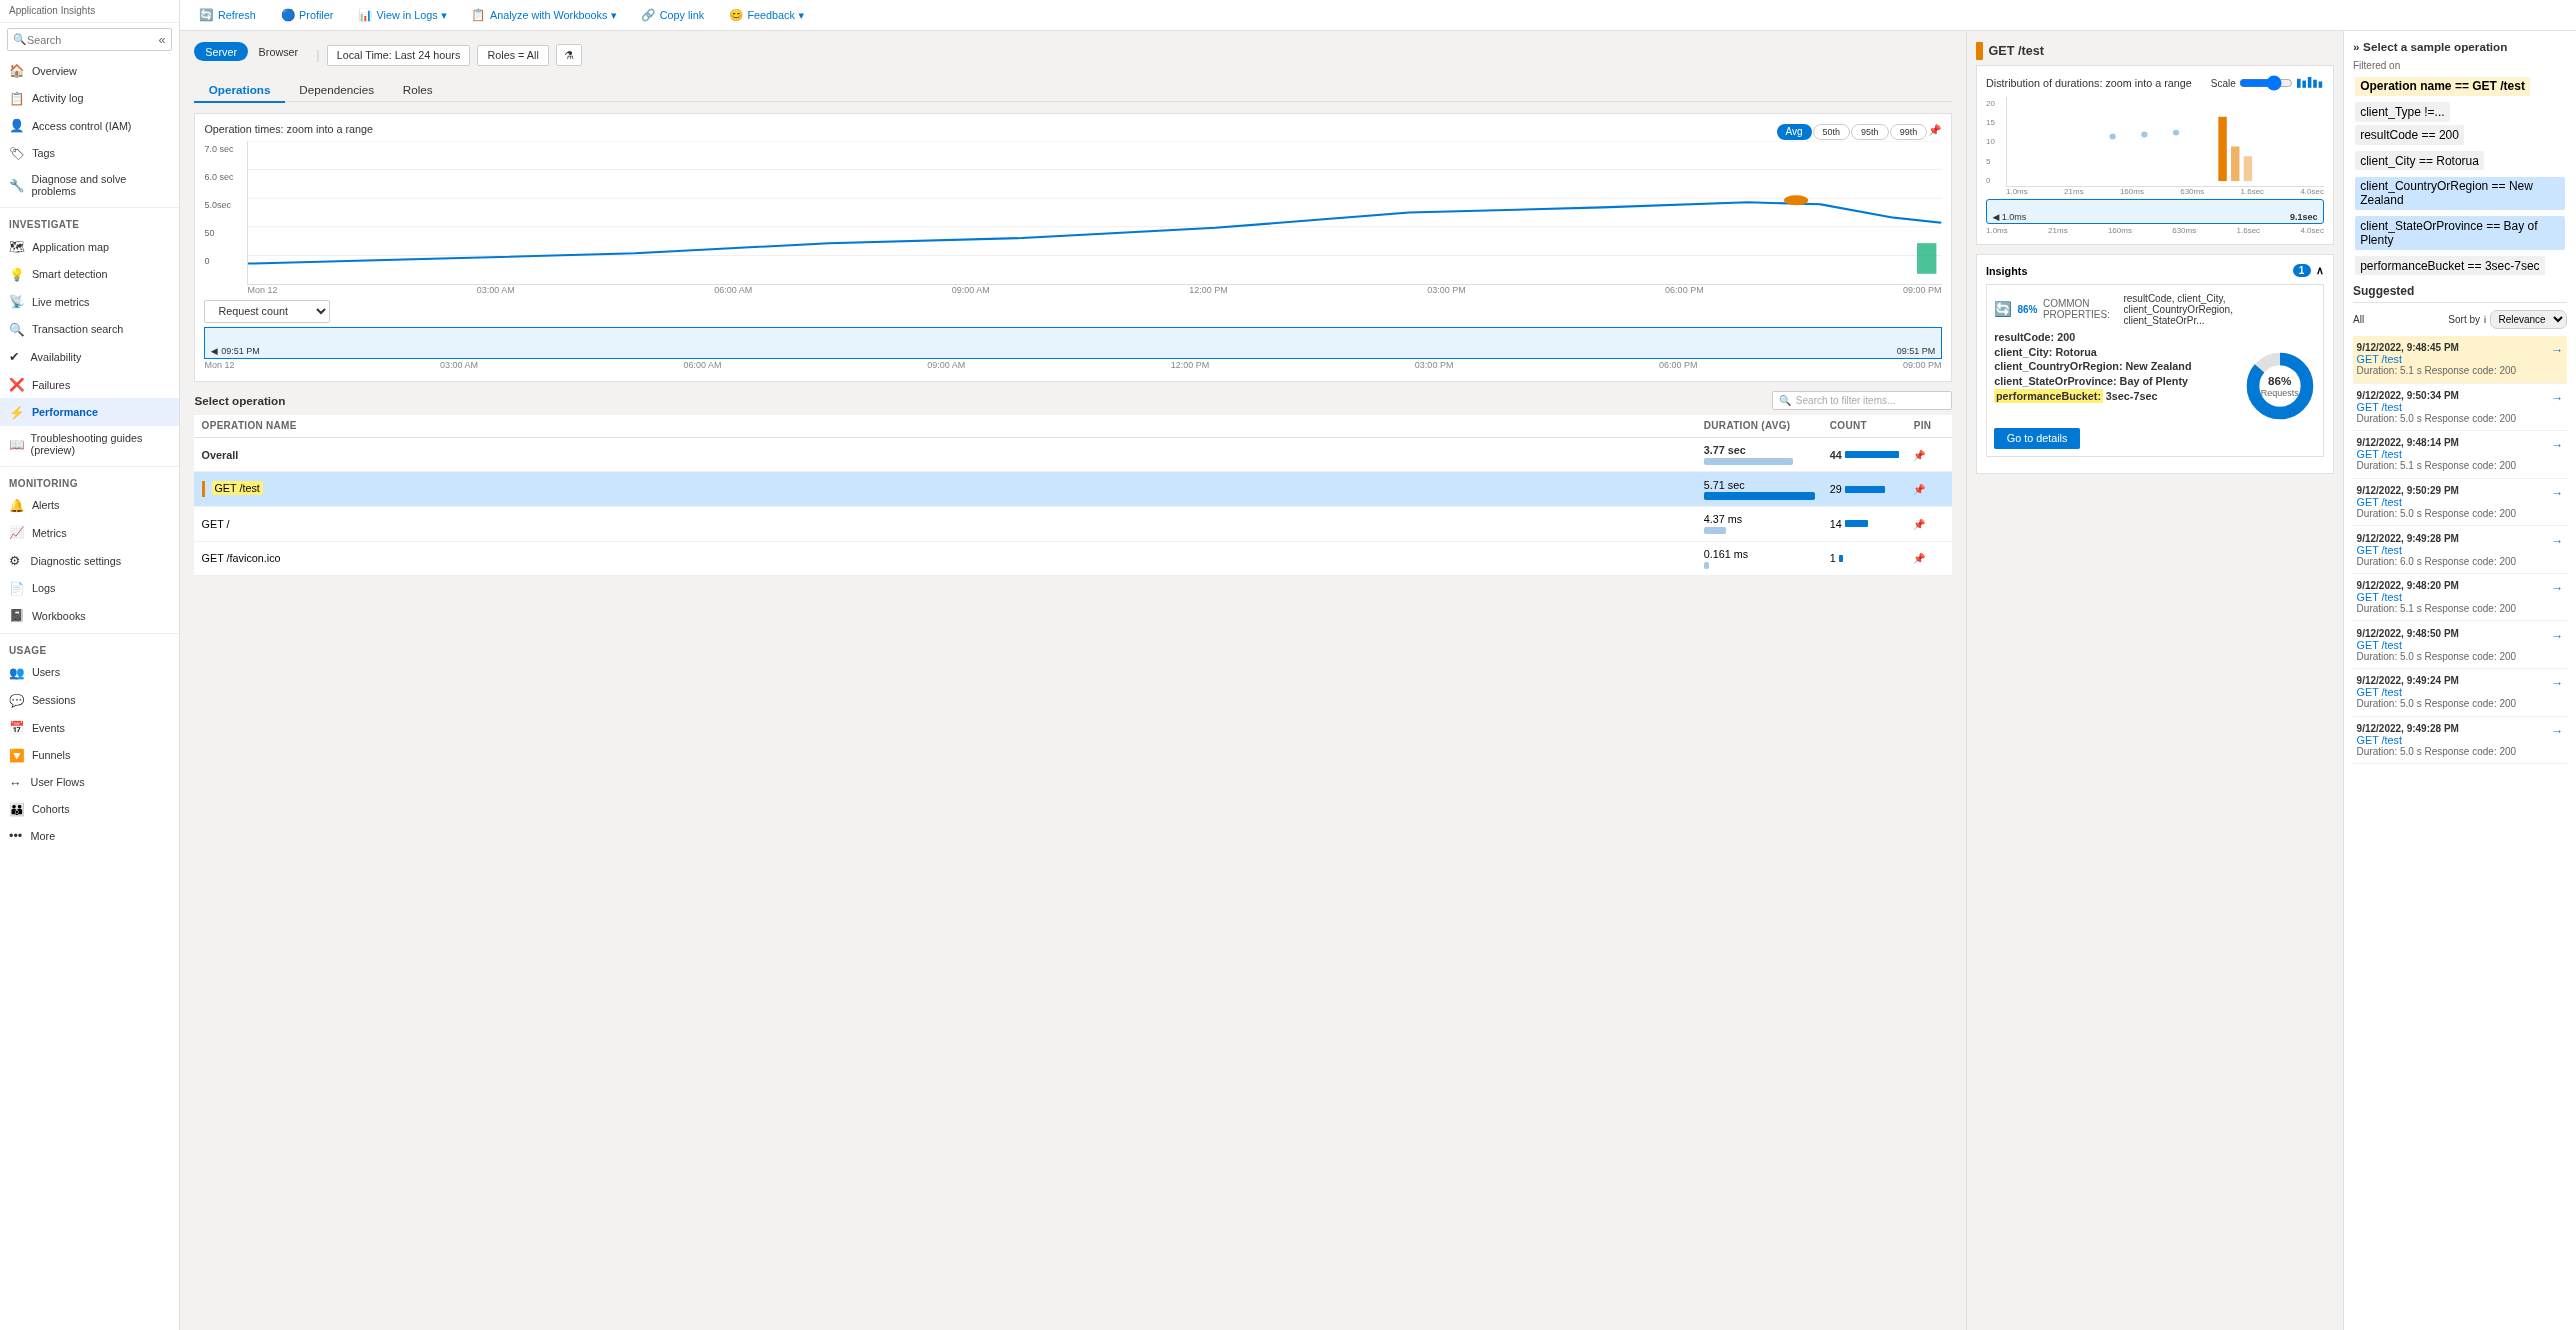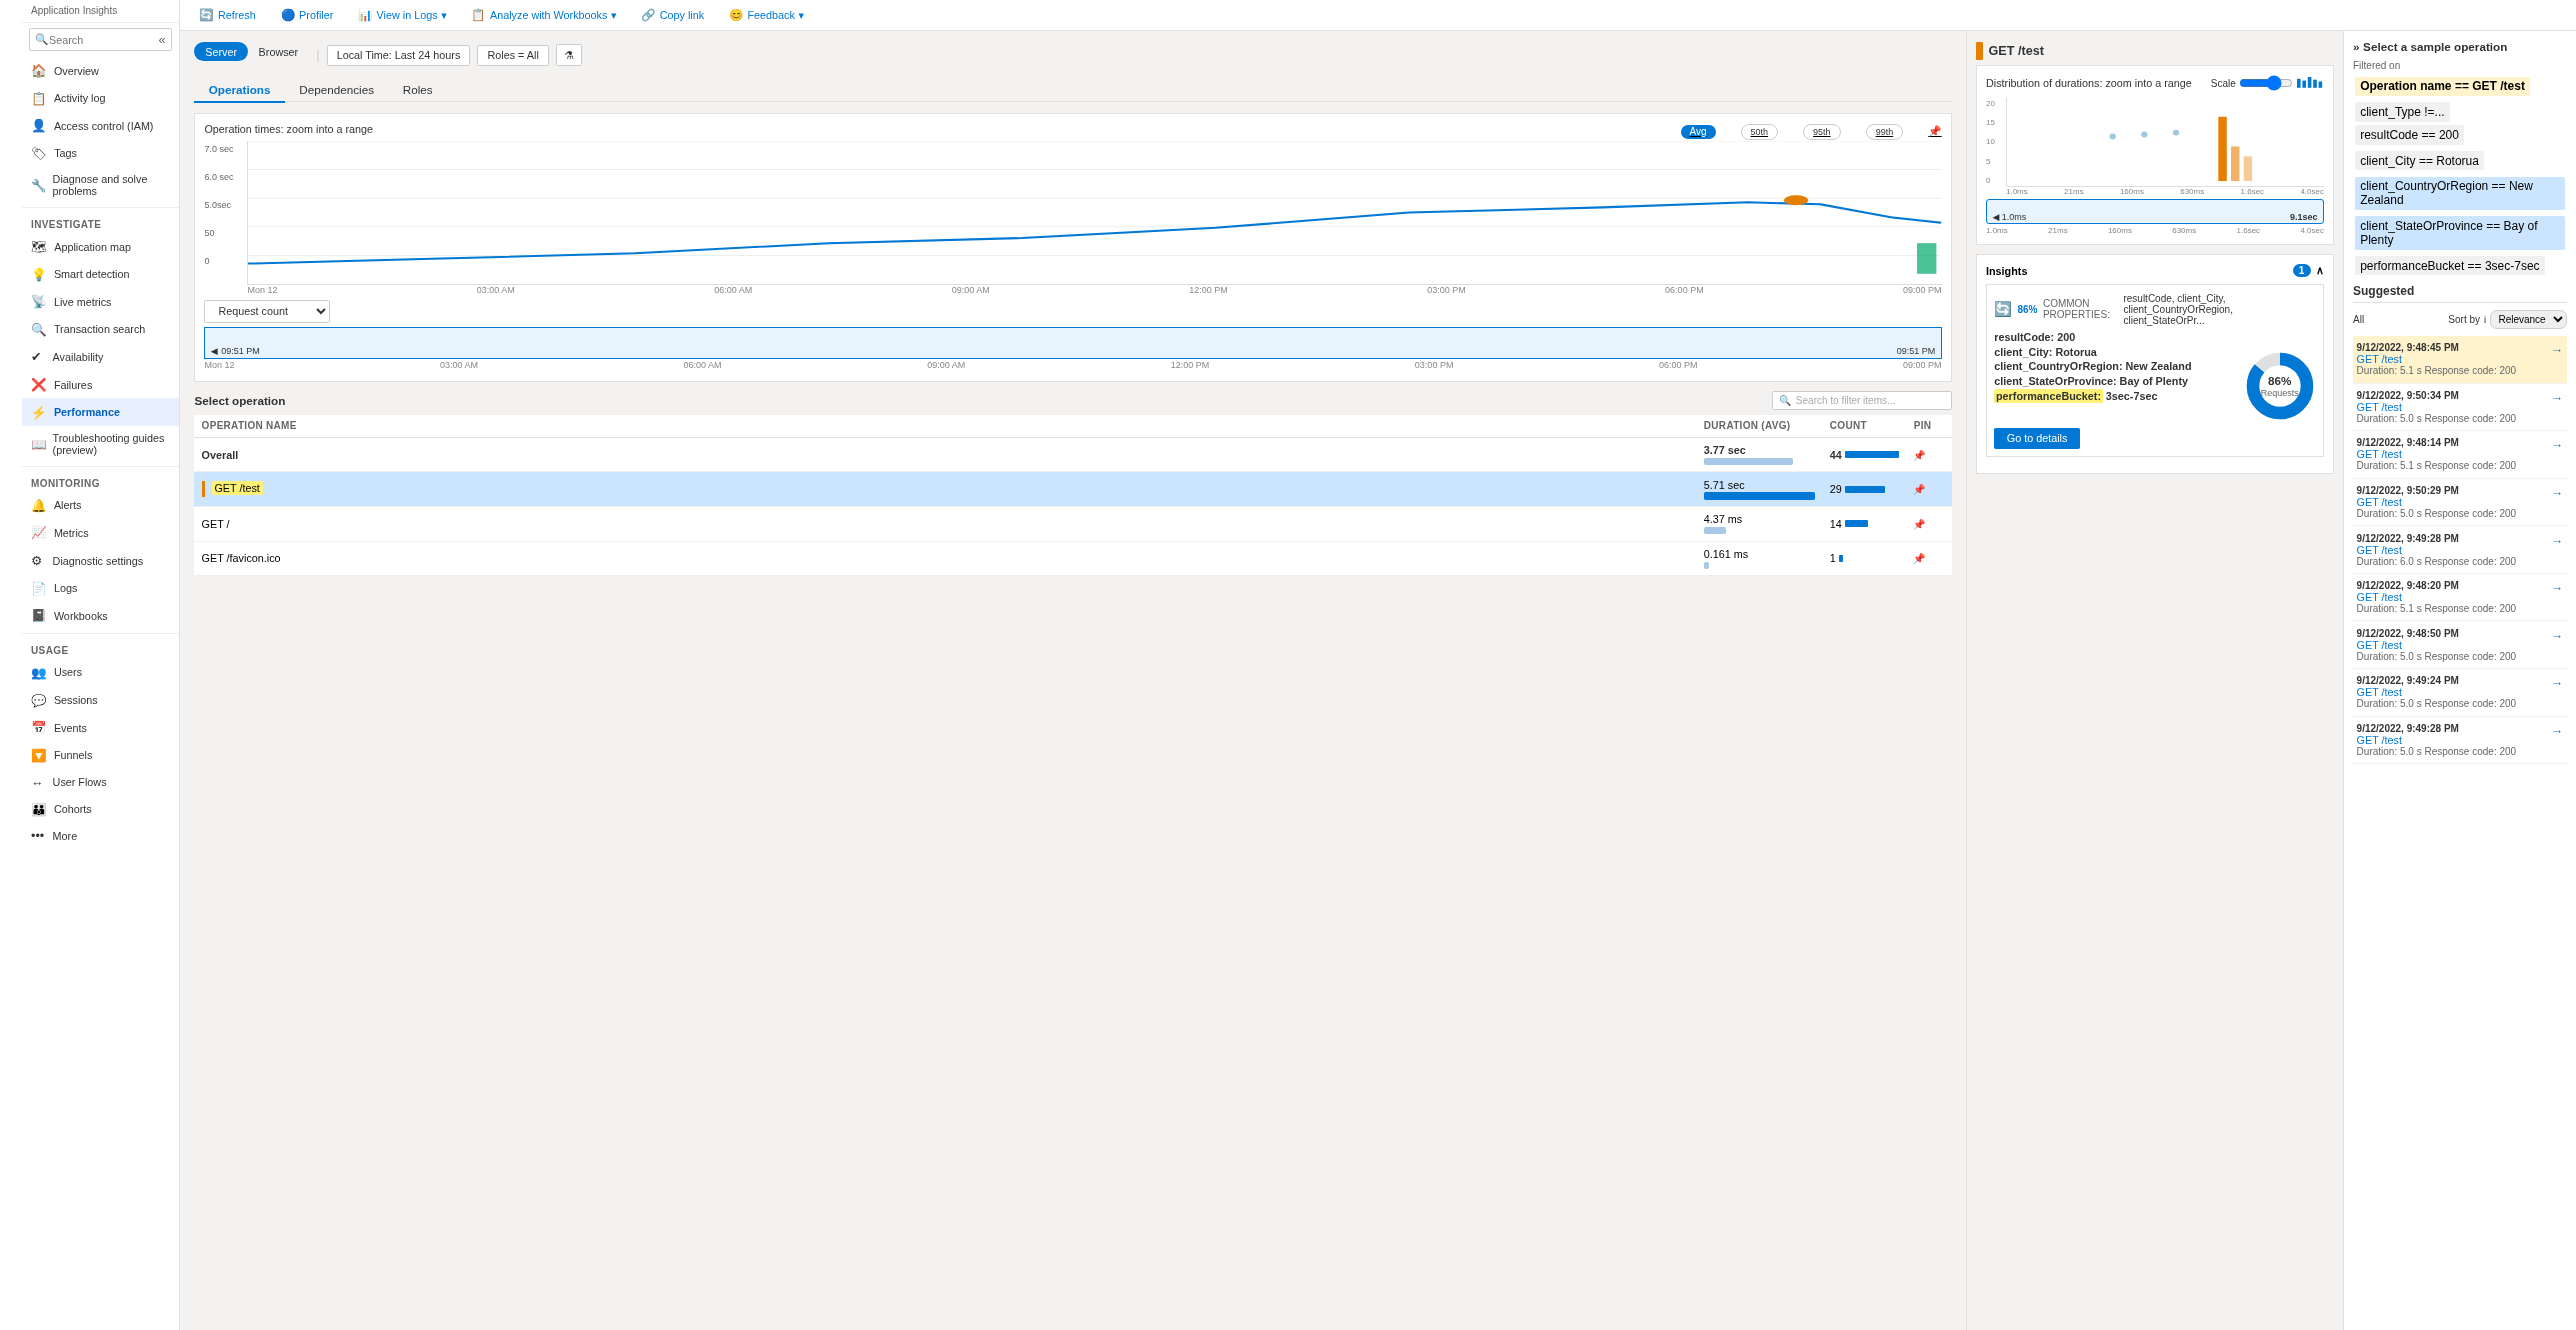--- a/index.html
+++ b/index.html
@@ -8,21 +8,20 @@
     
     #sidebar {
       width: 180px;
       min-width: 180px;
       background: #fff;
       border-right: 0.9px solid #e0e0e0;
       display: flex;
       flex-direction: column;
       overflow-y: auto;
       overflow-x: hidden;
-      padding-left: 22px;
     }
     .sidebar-app-title {
       padding: 5.4px 9px;
       font-size: 10px;
       color: #666;
       border-bottom: 0.9px solid #eee;
     }
     .sidebar-search {
       display: flex;
       align-items: center;
@@ -151,26 +150,24 @@
     .chart-section {
       background: #fff;
       border: 0.9px solid #e0e0e0;
       padding: 9px;
       margin-bottom: 9px;
       position: relative;
     }
     .chart-title { font-size: 10.8px; color: #333; margin-bottom: 5.4px; }
     .chart-legend {
       display: flex;
-      gap: 25px;
-      align-items: center;
+      gap: 1px;
       position: absolute;
       top: 3.6px;
       right: 27px;
-      text-decoration: underline;
     }
     .legend-pill {
       border-radius: 10.8px;
       padding: 1.8px 9px;
       font-size: 10px;
       cursor: pointer;
     }
     .legend-pill.avg { background: #0078d4; color: #fff; }
     .legend-pill.p50 { border: 0.9px solid #ccc; color: #333; font-size: 9px; }
     .legend-pill.p95 { border: 0.9px solid #ccc; color: #333; font-size: 9px; }

